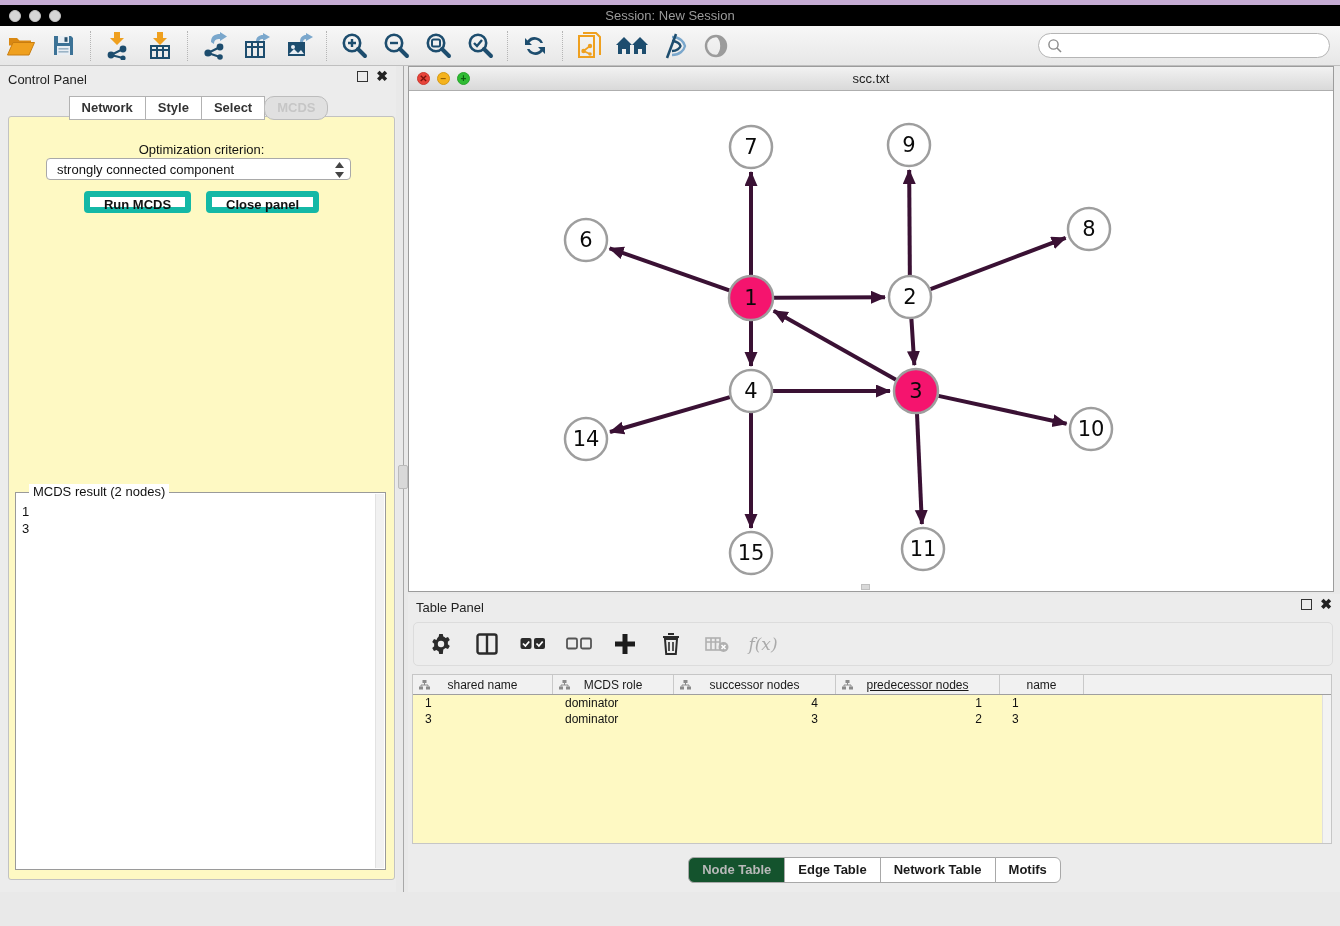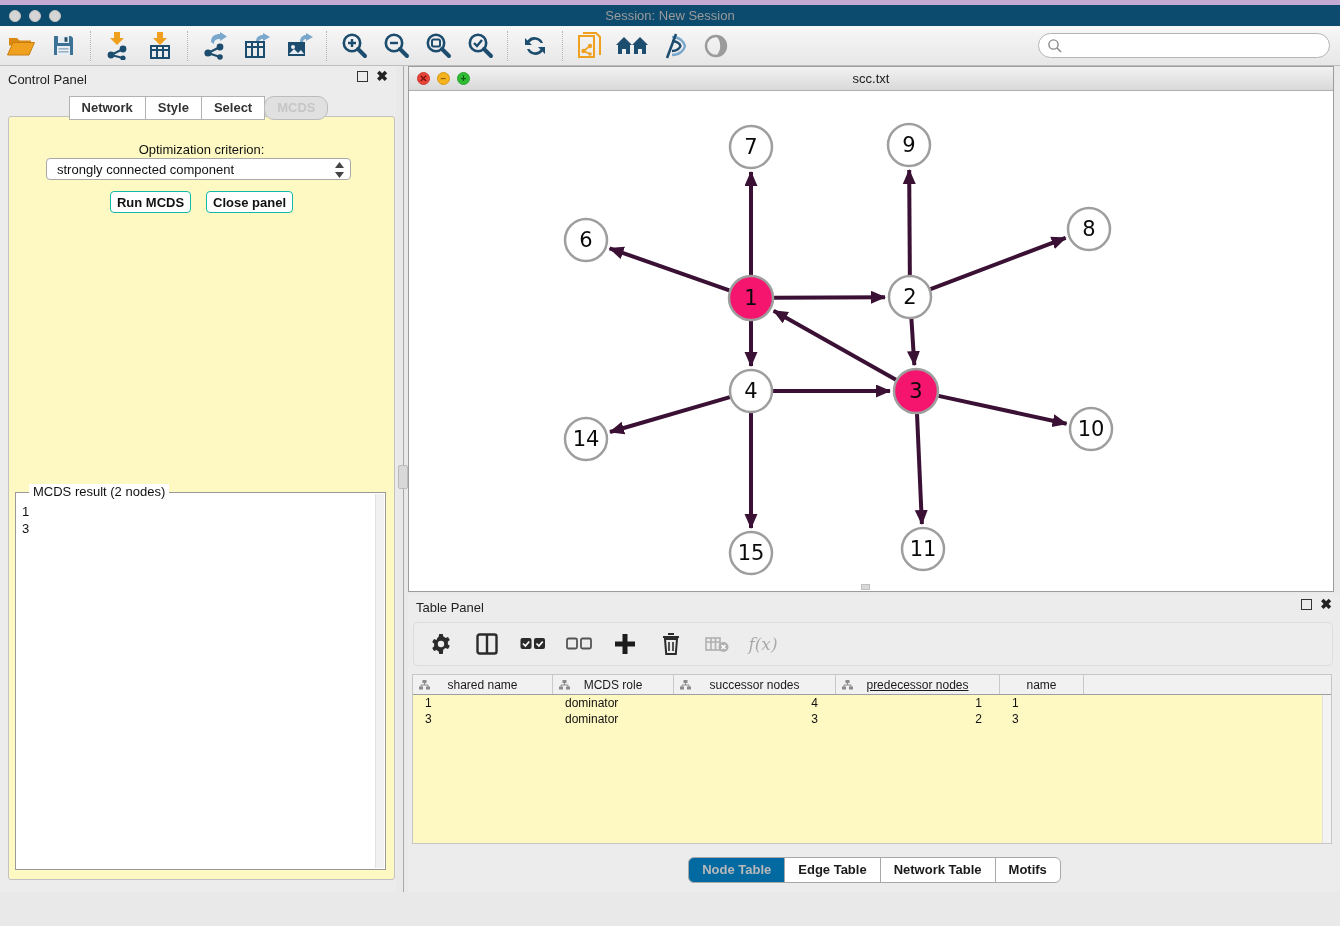--- a/index.html
+++ b/index.html
@@ -3,21 +3,21 @@
 <meta charset="utf-8">
 <style>
   * { margin:0; padding:0; box-sizing:border-box; }
   html,body { width:1340px; height:926px; }
   body { font-family:"Liberation Sans", sans-serif; background:#e9e9e9; position:relative; overflow:hidden; }
 
   .app { position:absolute; inset:0; }
 
   
   .desktop-strip { position:absolute; left:0; top:0; width:1340px; height:5px; background:#c5abd3; }
-  .titlebar { position:absolute; left:0; top:5px; width:1340px; height:21px; background:#0c4a6e; display:flex; align-items:center; }
+  .titlebar { position:absolute; left:0; top:5px; width:1340px; height:21px; background:#000000; display:flex; align-items:center; }
   .traffic-inactive { display:flex; gap:8px; margin-left:9px; }
   .traffic-inactive span { width:12px; height:12px; border-radius:50%; background:#d5d5d5; border:1px solid #c3c3c3; }
   .titlebar .title { position:absolute; left:0; right:0; text-align:center; color:#9b9b9b; font-size:13px; }
 
   
   .toolbar { position:absolute; left:0; top:26px; width:1340px; height:40px; background:linear-gradient(#f7f7f7,#e7e7e7); border-bottom:1px solid #bfbfbf; display:flex; align-items:center; }
   .tb-icon { width:34px; height:32px; display:flex; align-items:center; justify-content:center; margin:0 4px; cursor:default; }
   .tb-sep { width:1px; height:30px; margin:0 6px; border-left:1px dotted #b5b5b5; }
   .search-wrap { position:absolute; right:10px; top:7px; width:292px; height:25px; }
   .search-wrap input { width:100%; height:100%; border:1px solid #b5b5b5; border-radius:13px; padding:0 10px 0 28px; font-size:13px; background:#fff; outline:none; }
@@ -30,21 +30,21 @@
   .float-box { width:11px; height:11px; border:1.5px solid #333; display:inline-block; background:transparent; }
   .close-x { font-size:14px; font-weight:bold; color:#222; line-height:11px; }
   .cp-tabs { display:flex; justify-content:center; position:relative; z-index:2; margin-top:4px; }
   .cp-tab { border:1px solid #b2b2b2; background:#fff; color:#333; font-size:13px; font-weight:bold; padding:3px 12px 4px; margin-right:-1px; }
   .cp-tab.active { background:#e0e0e0; color:#c6c6c6; border-color:#bcbcbc;border-radius:10px; }
   .cp-content { position:absolute; left:8px; right:1px; top:50px; bottom:12px; background:#fef9c3; border:1px solid #c2c2c2; border-radius:3px; }
   .opt-label { text-align:center; font-size:13px; color:#111; margin-top:25px; }
   .dropdown { position:absolute; left:37px; right:43px; top:41px; height:22px; background:#fff; border:1px solid #a9a9a9; border-radius:4px; font-size:13px; color:#111; display:flex; align-items:center; padding-left:10px; }
   .dropdown .stepper { position:absolute; right:6px; top:3px; }
   .cp-buttons { position:absolute; top:74px; left:0; right:0; display:flex; justify-content:center; gap:15px; }
-  .cp-btn { height:22px; padding:0 6px; background:#fff; border:1px solid #14b8a6; border-radius:4px; font-size:13px; color:#111; font-weight:bold; }
+  .cp-btn { height:22px; padding:0 14px; background:#fff; border:6px solid #14b8a6; border-radius:4px; font-size:13px; color:#111; font-weight:bold; }
   .mcds-fieldset { position:absolute; left:6px; width:371px; top:375px; height:378px; border:1px solid #9a9a9a; background:#fff; }
   .mcds-legend { position:absolute; top:-9px; left:13px; background:#fff; padding:0 4px; font-size:13px; color:#111; }
   .mcds-body { position:absolute; inset:10px 12px 2px 6px; font-size:13px; color:#111; line-height:17px; }
   .mcds-scroll { position:absolute; top:1px; bottom:1px; right:1px; width:9px; background:#f1f1f1; border-left:1px solid #e2e2e2; }
 
   
   .v-splitter { position:absolute; left:396px; top:66px; width:12px; height:826px; }
   .v-splitter .line { position:absolute; left:7px; top:0; bottom:0; width:1px; background:#a8a8a8; }
   .v-grip { position:absolute; left:2px; top:399px; width:10px; height:24px; background:#d9d9d9; border:1px solid #bbb; border-radius:2px; }
 
@@ -67,21 +67,21 @@
   .fx-label { font-size:17px; color:#aaa; font-family:"DejaVu Serif", serif; font-style:italic; }
   .nt-wrap { position:absolute; left:4px; right:8px; top:80px; bottom:48px; background:#fef9c3; border:1px solid #c6c6c6; }
   .nt-header { display:flex; height:20px; background:#f1f1f1; border-bottom:1px solid #9f9f9f; }
   .th { position:relative; display:flex; align-items:center; justify-content:center; font-size:12px; color:#1a1a1a; border-right:1px solid #c9c9c9; }
   .th .sorticon { position:absolute; left:6px; top:5px; }
   .tr { display:flex; height:16px; align-items:center; }
   .td { font-size:12px; color:#111; overflow:hidden; white-space:nowrap; }
   .nt-vscroll { position:absolute; right:0px; top:20px; bottom:0; width:9px; background:#f3f3f3; border-left:1px solid #e0e0e0; }
   .bt-tabs { position:absolute; left:0; right:0; bottom:9px; display:flex; justify-content:center; }
   .bt-tab { border:1px solid #a8a8a8; background:#fff; color:#1a1a1a; font-size:13px; font-weight:bold; padding:4px 13px 5px; margin-right:-1px; }
-  .bt-tab.active { background:#0369a1; color:#b9b9b9; }
+  .bt-tab.active { background:#14532d; color:#b9b9b9; }
   .bt-tab:first-child { border-radius:6px 0 0 6px; }
   .bt-tab:last-child { border-radius:0 6px 6px 0; }
 
   
   .statusbar { position:absolute; left:0; top:892px; width:1340px; height:34px; background:#e6e6e6; border-top:1px solid #c2c2c2; }
   .list-btn { position:absolute; left:9px; top:4px; width:32px; height:26px; background:#f2f2f2; border:1px solid #ababab; display:flex; align-items:center; justify-content:center; }
   .memory-btn { position:absolute; right:9px; top:5px; height:24px; background:#f5f5f5; border:1px solid #ababab; border-radius:3px; display:flex; align-items:center; gap:6px; padding:0 10px; font-size:13px; color:#111; }
   .mem-dot { width:11px; height:11px; border-radius:50%; background:#1f8b30; }
 </style>
 </head>

